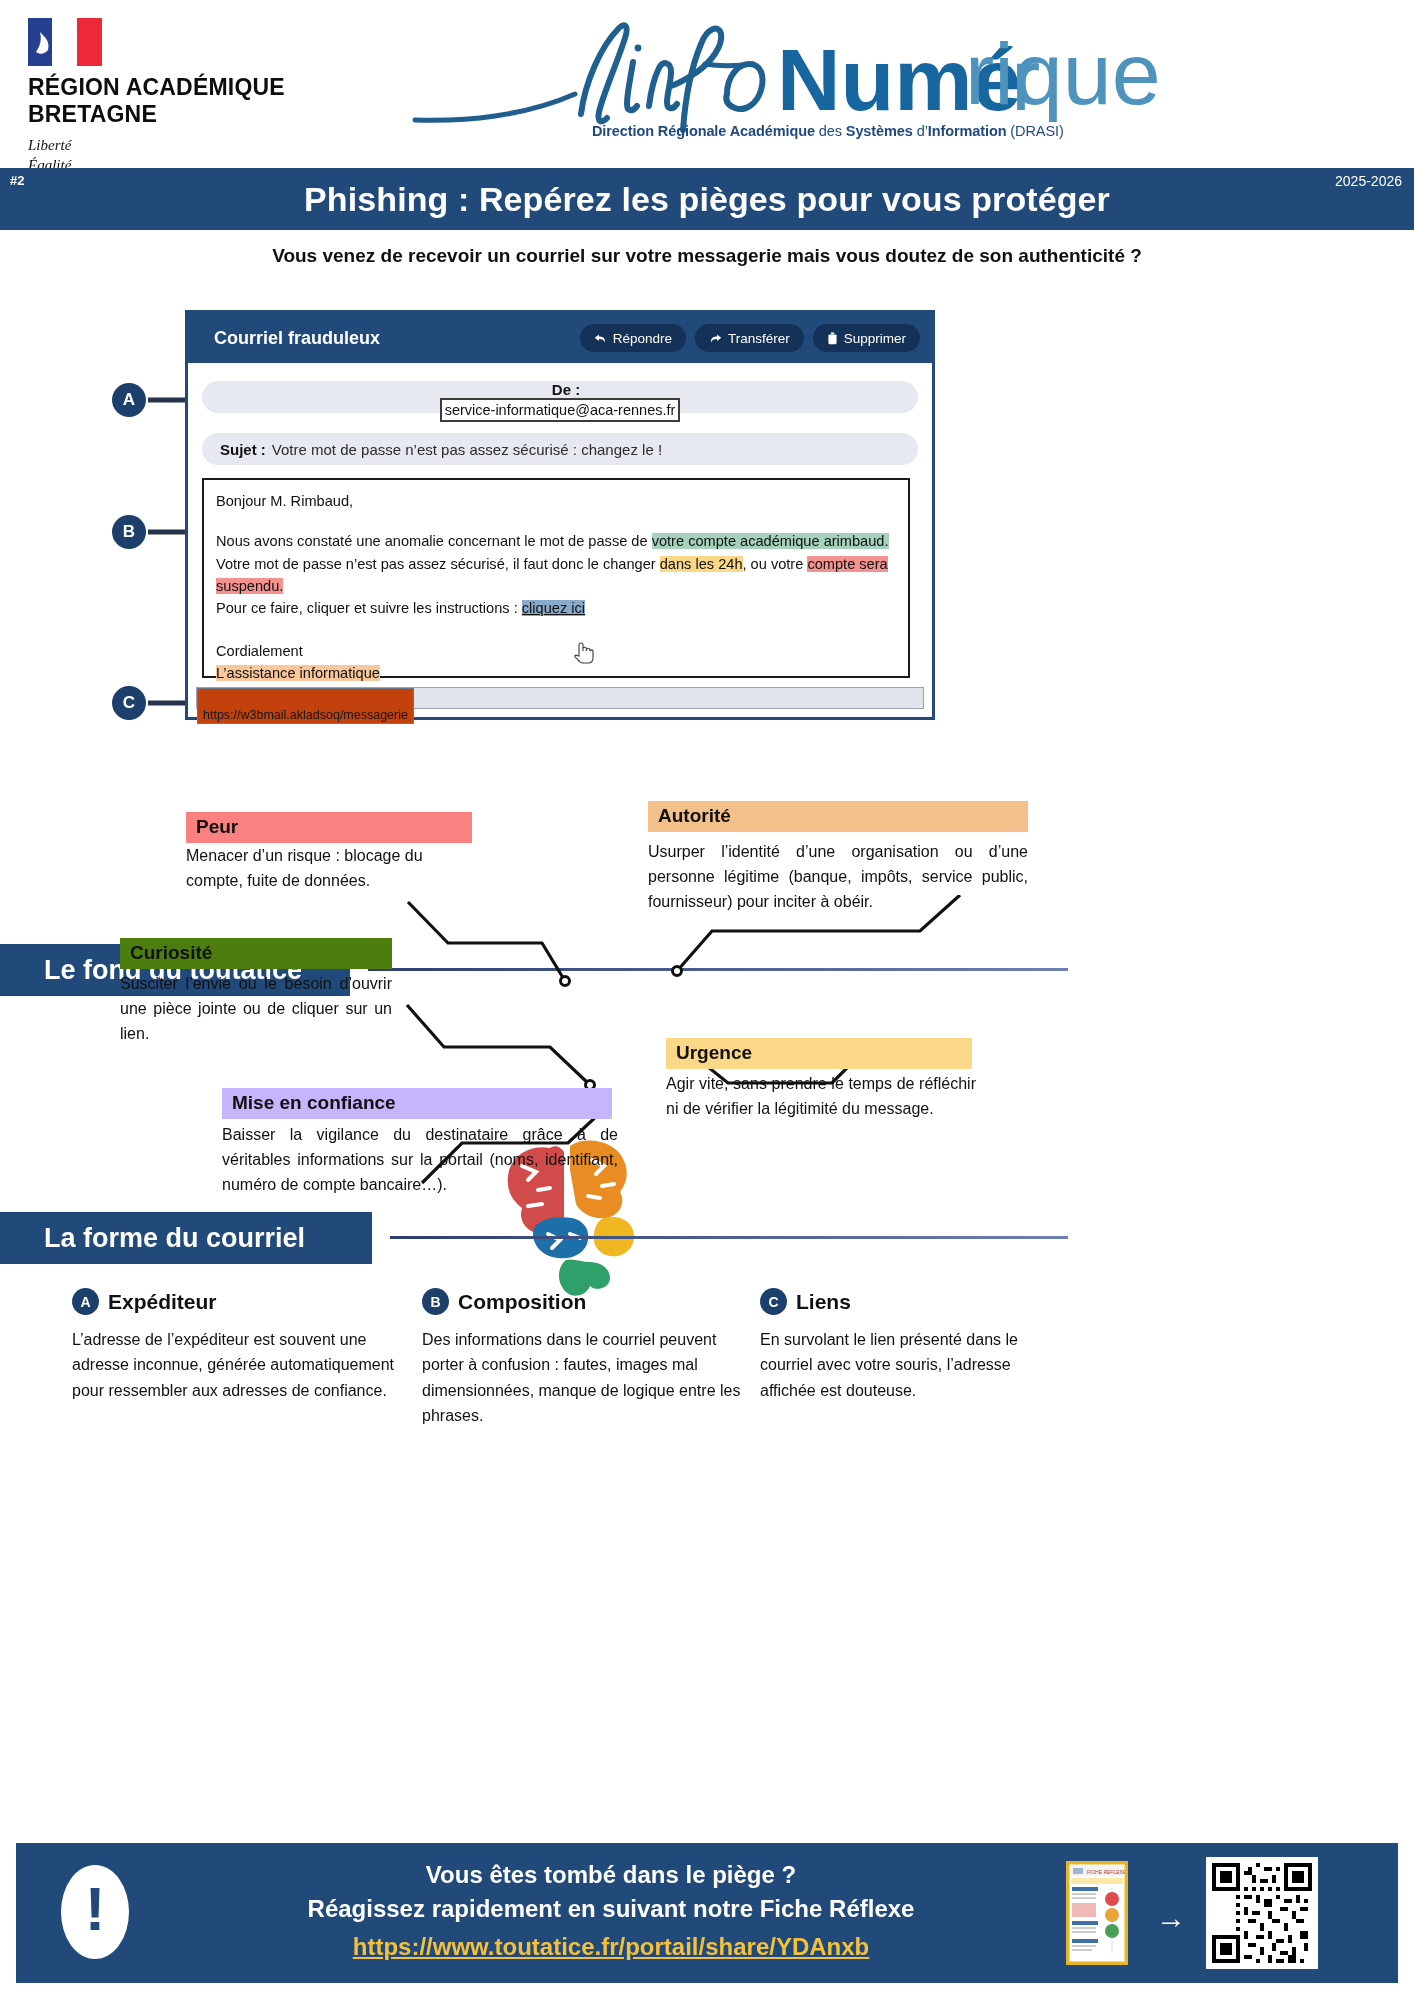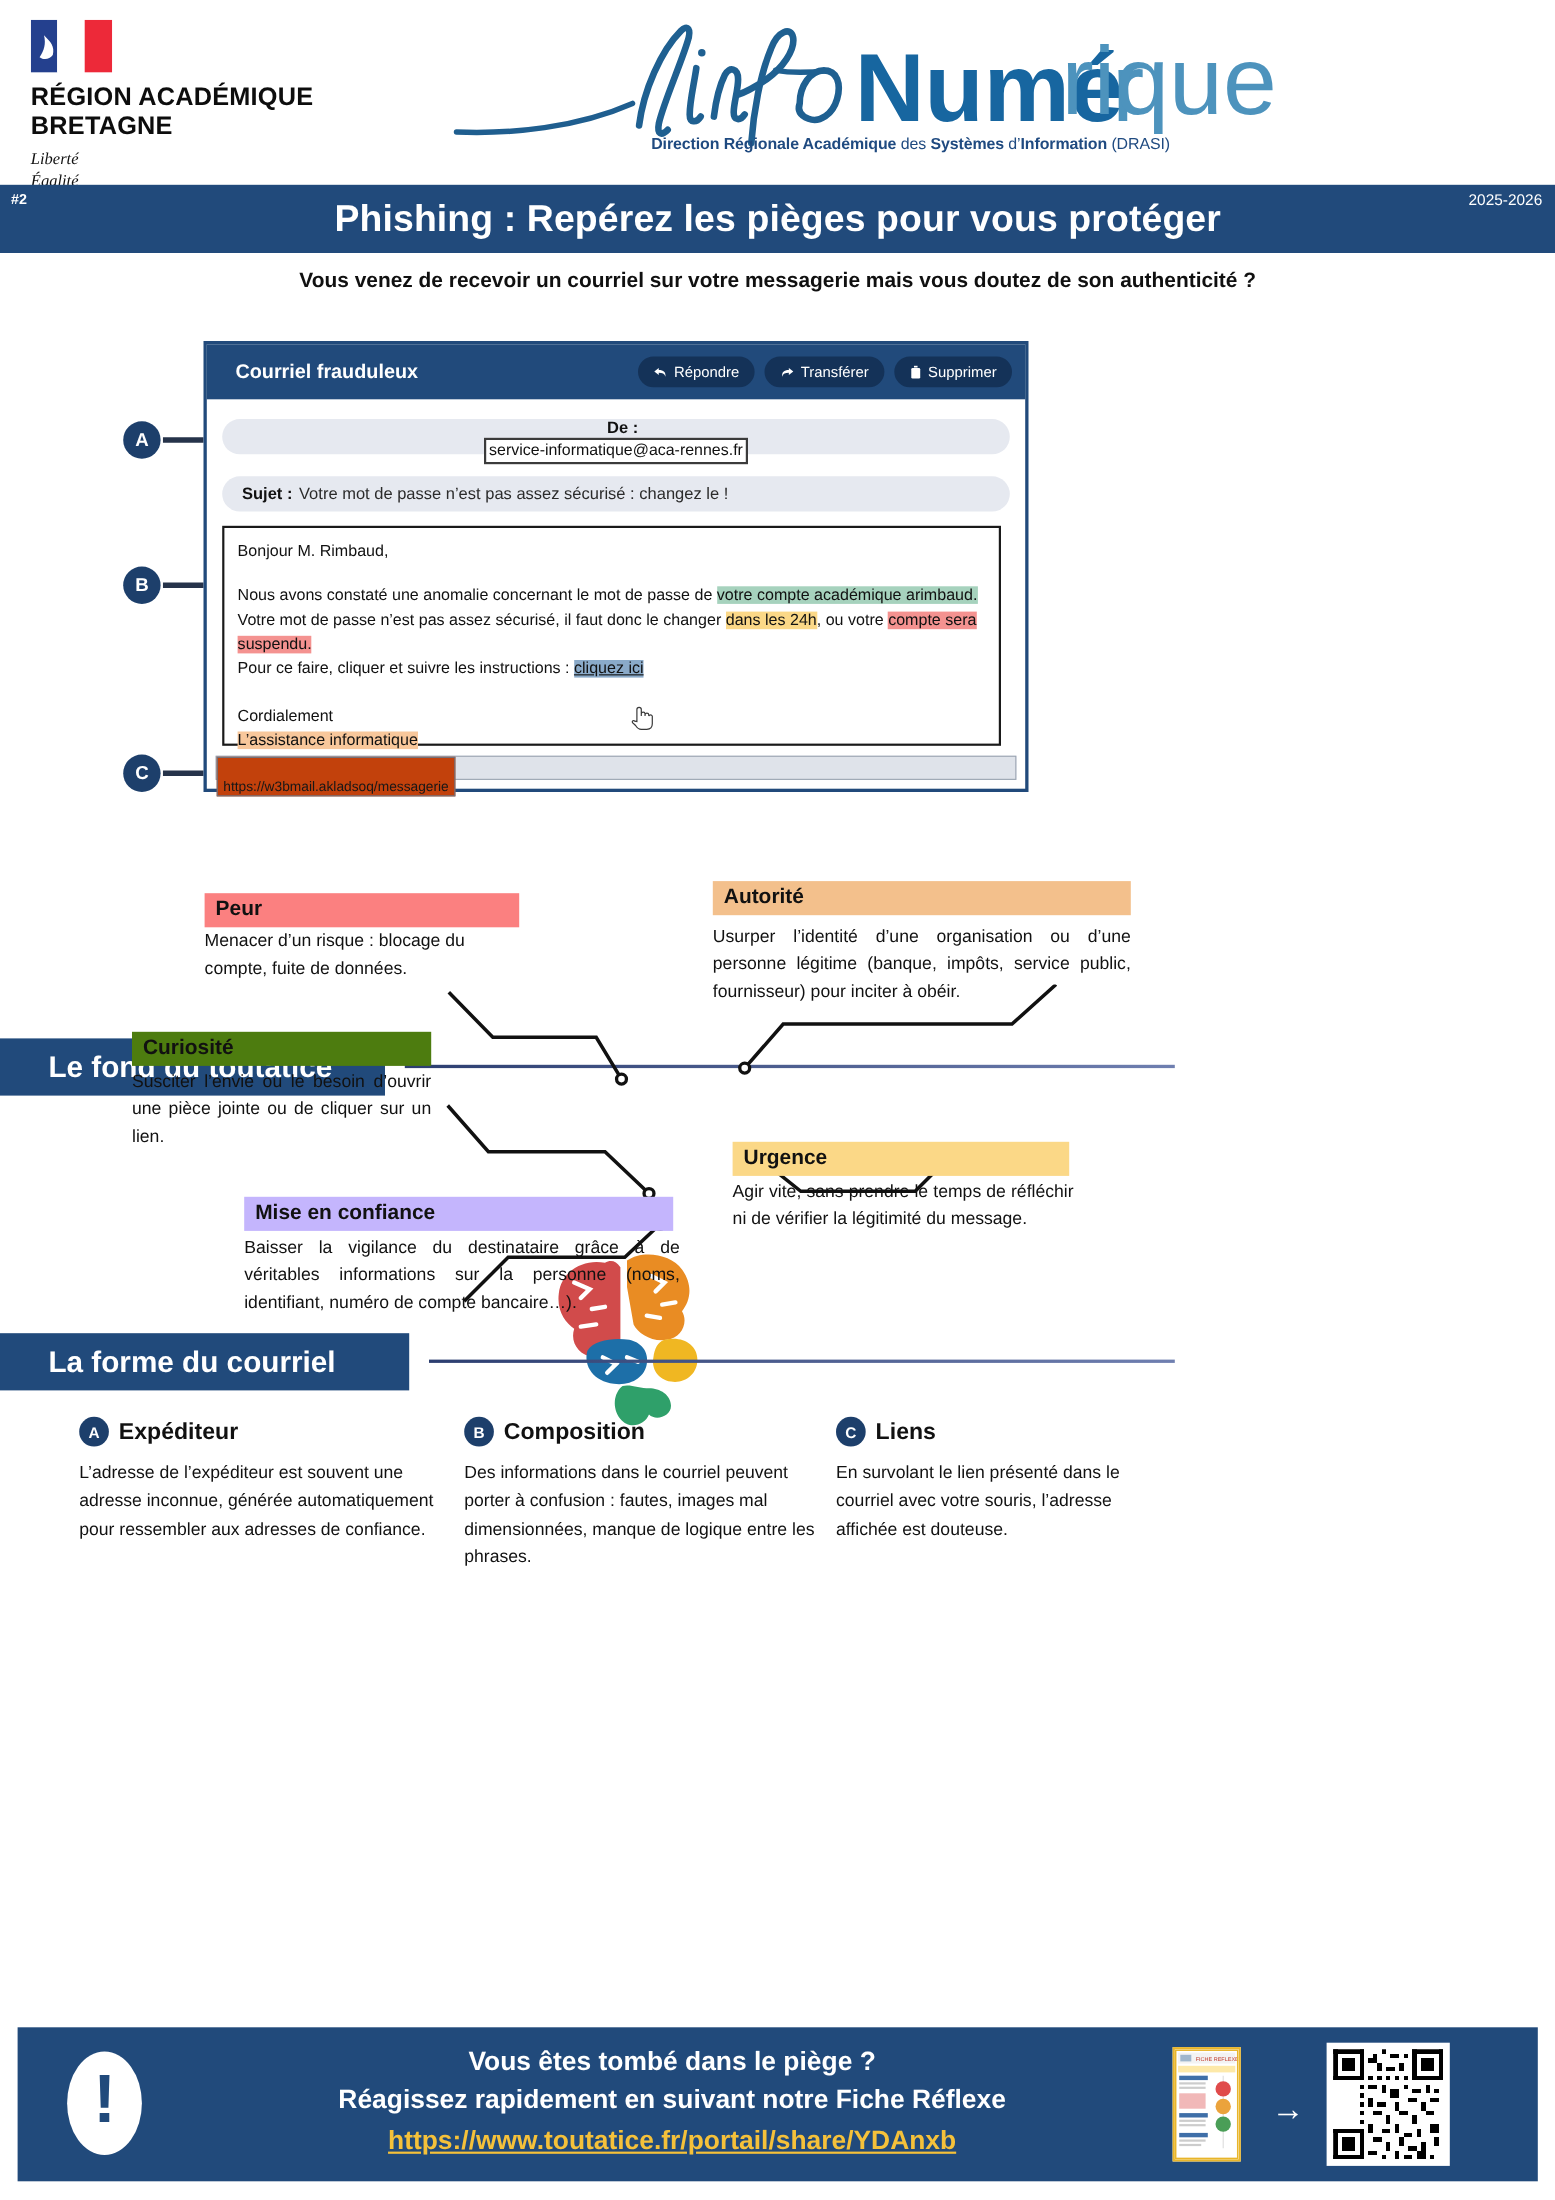--- a/index.html
+++ b/index.html
@@ -441,21 +441,21 @@
   <div class="chip" style="left:186px;top:812px;width:286px;background:#fb8080">Peur</div>
   <div class="bodytext" style="left:186px;top:844px;width:292px;text-align:left">Menacer d’un risque : blocage du compte, fuite de données.</div>
 
   <div class="chip" style="left:648px;top:801px;width:380px;background:#f3c08c">Autorité</div>
   <div class="bodytext" style="left:648px;top:840px;width:380px">Usurper l’identité d’une organisation ou d’une personne légitime (banque, impôts, service public, fournisseur) pour inciter à obéir.</div>
 
   <div class="chip" style="left:120px;top:938px;width:272px;background:#4d7c0f">Curiosité</div>
   <div class="bodytext" style="left:120px;top:972px;width:272px">Susciter l’envie ou le besoin d’ouvrir une pièce jointe ou de cliquer sur un lien.</div>
 
   <div class="chip" style="left:222px;top:1088px;width:390px;background:#c4b5fd">Mise en confiance</div>
-  <div class="bodytext" style="left:222px;top:1123px;width:396px">Baisser la vigilance du destinataire grâce à de véritables informations sur la personne (noms, identifiant, numéro de compte bancaire…).</div>
+  <div class="bodytext" style="left:222px;top:1123px;width:396px">Baisser la vigilance du destinataire grâce à de véritables informations sur la portail (noms, identifiant, numéro de compte bancaire…).</div>
 
   <div class="chip" style="left:666px;top:1038px;width:306px;background:#fbd887">Urgence</div>
   <div class="bodytext" style="left:666px;top:1072px;width:310px">Agir vite, sans prendre le temps de réfléchir ni de vérifier la légitimité du message.</div>
 
   <div class="sec-head" style="left:0;top:1212px;width:372px">
     <span>La forme du courriel</span>
   </div>
   <div class="sec-rule" style="left:390px;top:1236px;width:678px"></div>
 
   <div class="forme-item" style="left:72px;top:1288px">

